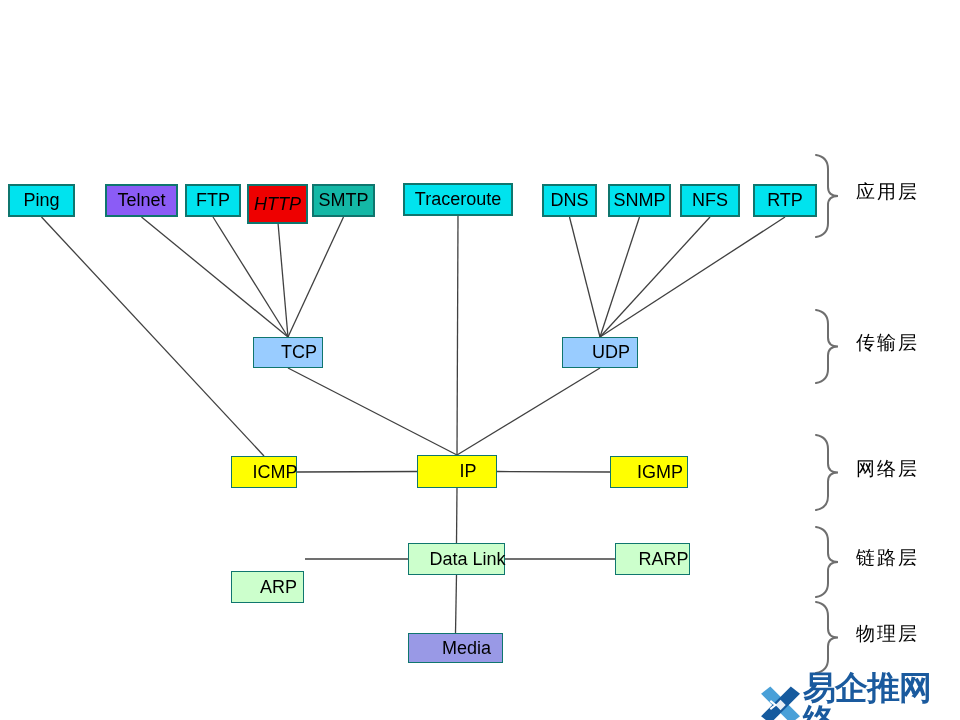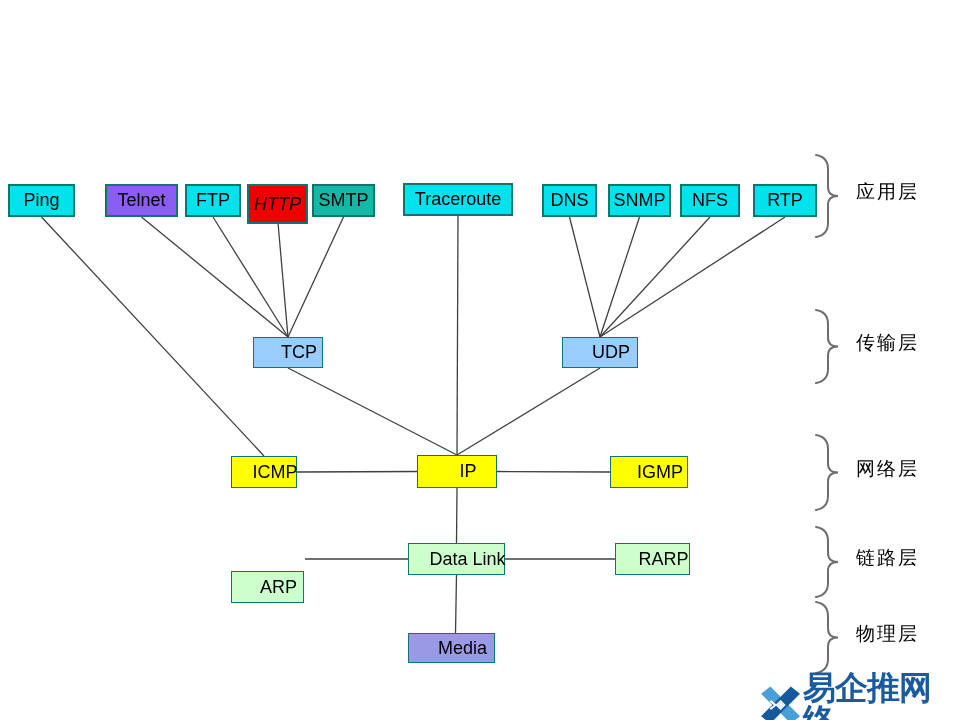--- a/index.html
+++ b/index.html
@@ -62,21 +62,21 @@
       <div class="node" style="left: 680px; top: 184px; width: 60px; height: 33px; background: rgb(0, 227, 238);">NFS</div>
       <div class="node" style="left: 753px; top: 184px; width: 64px; height: 33px; background: rgb(0, 227, 238);">RTP</div>
       <div class="node thin" style="left: 253px; top: 337px; width: 70px; height: 31px; background: rgb(153, 204, 255);">TCP</div>
       <div class="node thin" style="left: 562px; top: 337px; width: 76px; height: 31px; background: rgb(153, 204, 255);">UDP</div>
       <div class="node thin" style="left: 231px; top: 456px; width: 66px; height: 32px; background: rgb(255, 255, 0);">ICMP</div>
       <div class="node thin" style="left: 417px; top: 455px; width: 80px; height: 33px; background: rgb(255, 255, 0);">IP</div>
       <div class="node thin" style="left: 610px; top: 456px; width: 78px; height: 32px; background: rgb(255, 255, 0);">IGMP</div>
       <div class="node thin" style="left: 231px; top: 543px; width: 73px; height: 32px; background: rgb(204, 255, 204); margin-top: 28px;">ARP</div>
       <div class="node thin" style="left: 408px; top: 543px; width: 97px; height: 32px; background: rgb(204, 255, 204);">Data Link</div>
       <div class="node thin" style="left: 615px; top: 543px; width: 75px; height: 32px; background: rgb(204, 255, 204);">RARP</div>
-      <div class="node thin" style="left: 408px; top: 633px; width: 87px; height: 30px; background: rgb(153, 153, 230);">Media</div>
+      <div class="node thin" style="left: 408px; top: 633px; width: 95px; height: 30px; background: rgb(153, 153, 230);">Media</div>
     </div>
 
   <div id="layer-labels">
       <div class="layer-label" style="left: 856px; top: 179px;">应用层</div>
       <div class="layer-label" style="left: 856px; top: 329.5px;">传输层</div>
       <div class="layer-label" style="left: 856px; top: 455.5px;">网络层</div>
       <div class="layer-label" style="left: 856px; top: 545px;">链路层</div>
       <div class="layer-label" style="left: 856px; top: 620.5px;">物理层</div>
     </div>
 

